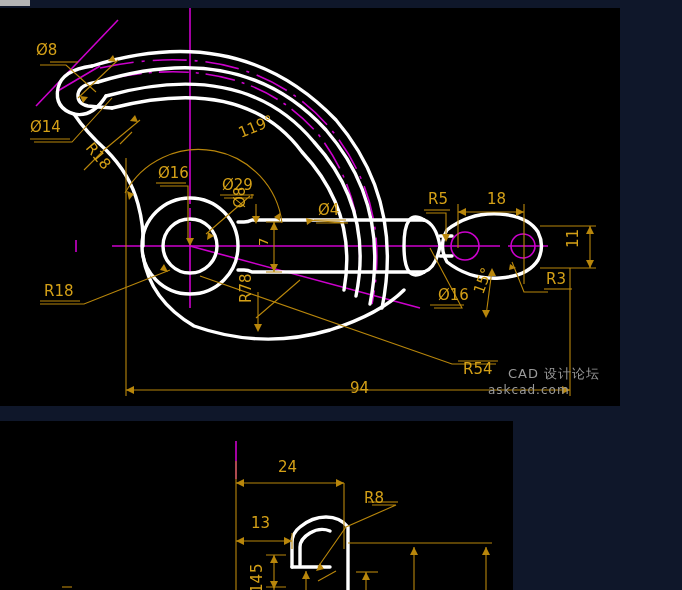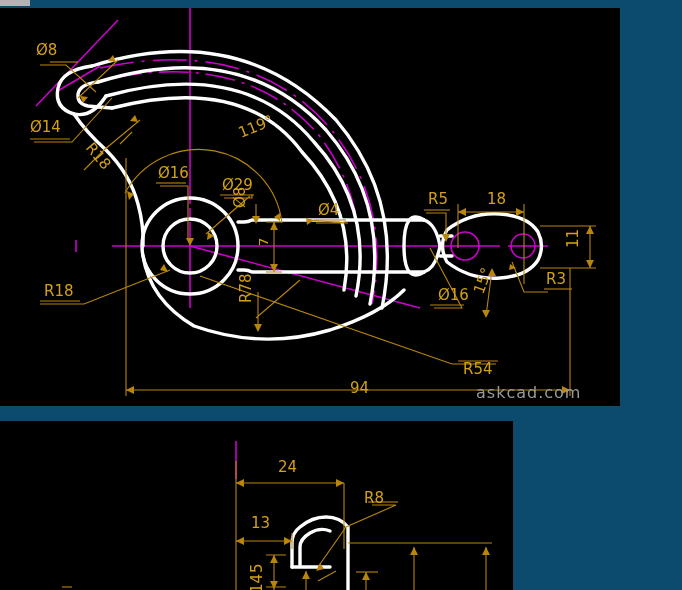--- a/index.html
+++ b/index.html
@@ -2,40 +2,40 @@
 <html><head>
 <meta charset="utf-8">
 <style>
   html, body {
     margin: 0; padding: 0;
     width: 682px; height: 590px;
     background: #ffffff;
     font-family: "Liberation Sans", sans-serif;
     overflow: hidden;
   }
-  #root { position: relative; width: 682px; height: 590px; background: #0c4a6e; }
+  #root { position: relative; width: 682px; height: 590px; background: #0f172a; }
 
   .cad-panel { position: absolute; background: #000000; overflow: hidden; }
   #panel-top    { left: 0px;  top: 8px;   width: 620px; height: 398px; }
   #panel-bottom { left: 0px;  top: 421px; width: 513px; height: 169px; text-align: center; }
 
   .top-gray-strip { position: absolute; left: 0px; top: 0px; width: 30px; height: 6px; background: #b4b4b4; }
 
   .cad-svg { position: absolute; left: 0; top: 0; }
 
   .wm {
     position: absolute;
     color: #9a9a9a;
     font-family: "DejaVu Sans", sans-serif;
     letter-spacing: 1px;
     white-space: nowrap;
     user-select: none;
   }
   #wm-line1 { left: 508px; top: 365px; font-size: 13px; }
-  #wm-line2 { left: 476px; top: 383px; font-size: 16px; }
+  #wm-line2 { left: 488px; top: 383px; font-size: 12px; }
 </style>
 </head>
 <body>
 
 <div id="root">
 
   <div class="top-gray-strip"></div>
 
   <div class="cad-panel" id="panel-top">
     <svg class="cad-svg" width="620" height="398" viewBox="0 0 620 398">
@@ -253,15 +253,16 @@
       <g fill="#d4a017" font-family="'DejaVu Sans', sans-serif" font-size="15">
         <text x="278" y="51">24</text>
         <text x="251" y="107">13</text>
         <text x="364" y="82">R8</text>
         <text x="262" y="152" transform="rotate(-90 262 152)">5</text>
         <text x="262" y="172" transform="rotate(-90 262 172)">14</text>
       </g>
     </svg>
   </div>
 
+  <div class="wm" id="wm-line1">CAD 设计论坛</div>
   <div class="wm" id="wm-line2">askcad.com</div>
 
 </div>
 
 </body></html>

